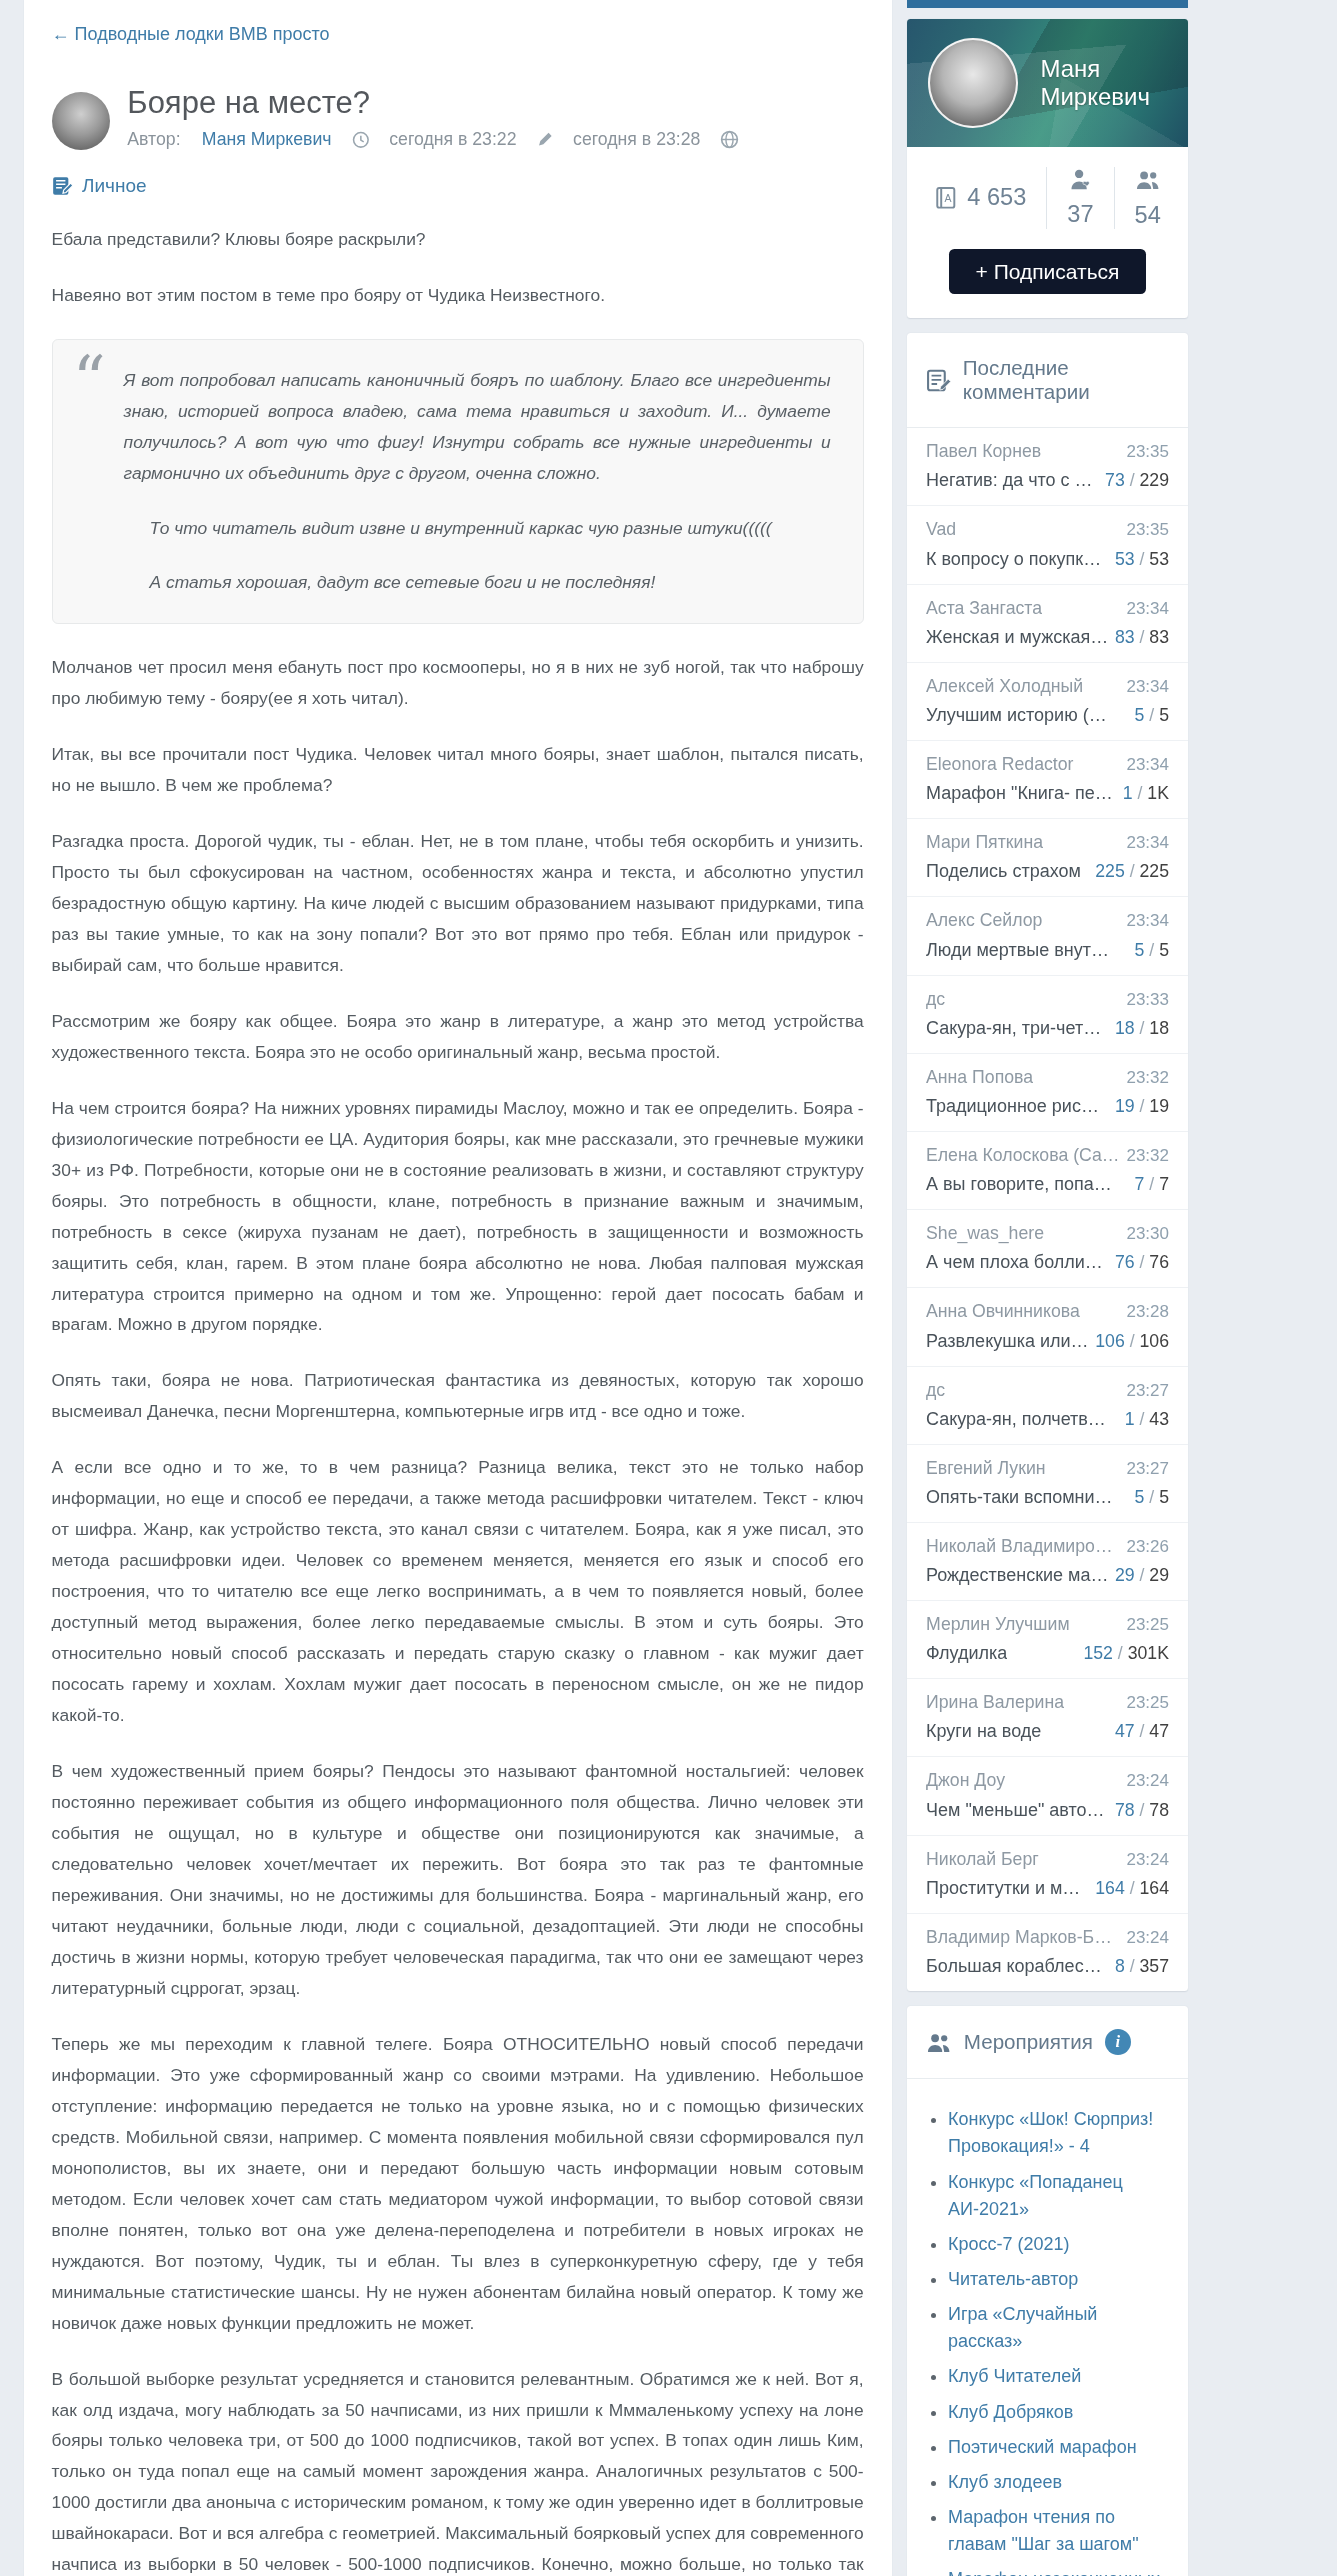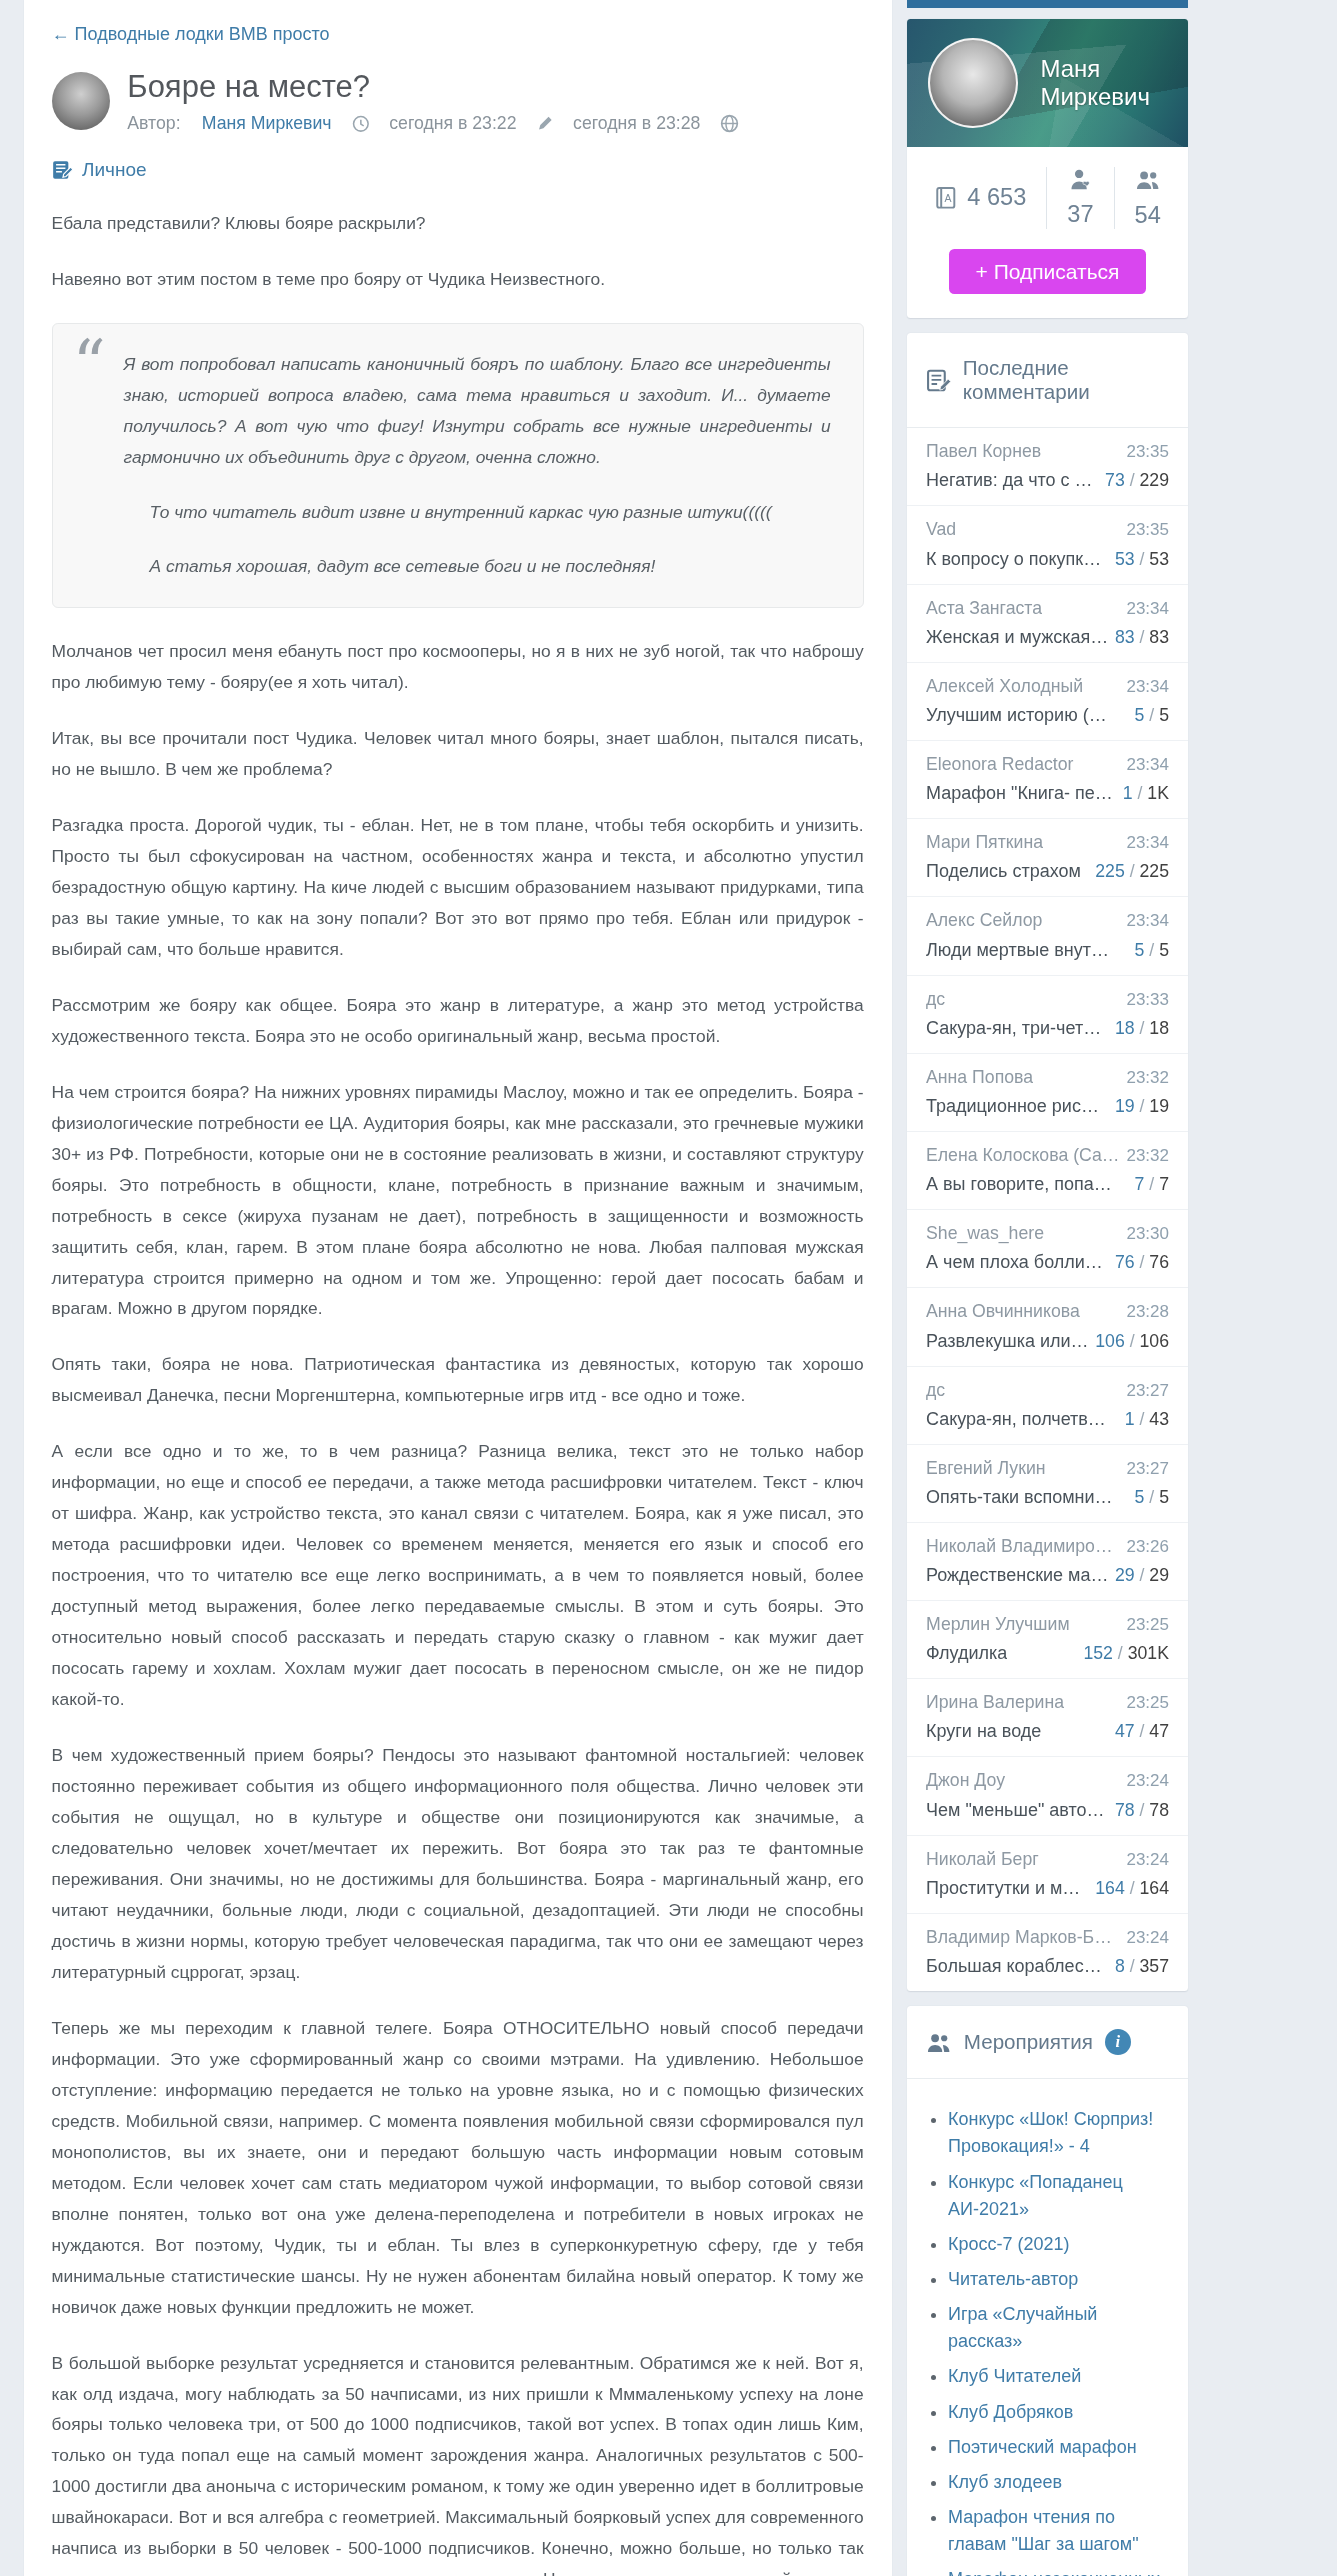--- a/index.html
+++ b/index.html
@@ -16,21 +16,21 @@
   .col-side { position:absolute; left:907px; top:0; width:281px; }
 
   .card { background:#fff; border-radius:3.5px; box-shadow:0 0.6px 1.2px rgba(40,60,80,.12); }
 
   
   .post-card { border-radius:0 0 3.5px 3.5px; padding:20px 28px 26px; }
 
   a, .link { color:#3f7ca8; text-decoration:none; cursor:pointer; }
   .back-link { display:inline-block; font-size:18px; margin:3.5px 0 23.6px; }
 
-  .post-head { display:flex; align-items:center; }
+  .post-head { display:flex; align-items:flex-end;margin-top:16px; }
   .avatar {
     width:58px; height:58px; border-radius:50%;
     background:radial-gradient(circle at 50% 38%, #cfcfcf 0%, #9a9a9a 45%, #4c4c4c 100%);
     flex:0 0 auto;
   }
   .post-head-right { margin-left:17.7px; }
   .post-title { font-size:31px; color:#53575c; font-weight:400; line-height:1.15; margin:1.2px 0 8.2px; }
   .post-meta { display:flex; align-items:center; font-size:17.7px; color:#8a939b; gap:20px; flex-wrap:wrap; }
   .post-meta .ico { color:#9aa6af; }
   .meta-author-label { margin-right:1.2px; }
@@ -69,21 +69,21 @@
     width:90px; height:90px; border:2.9px solid rgba(255,255,255,.9);
     background:radial-gradient(circle at 50% 40%, #e8e8e8 0%, #b5b5b5 45%, #3f3f3f 100%);
   }
   .profile-name { color:#fff; font-size:24px; margin-left:22.4px; text-shadow:0 0.6px 1.8px rgba(0,0,0,.25); }
   .profile-stats { display:flex; justify-content:center; padding:20px 5.9px 0; }
   .stat { display:flex; align-items:center; gap:9.4px; font-size:23.6px; color:#6f8294; padding:0 20px; }
   .stat + .stat { border-left:0.6px solid #dfe5ea;flex-direction:column; }
   .stat .ico { color:#7b8c9b; }
   .subscribe-wrap { text-align:center; padding:20px 0 23.6px; }
   .subscribe-btn {
-    display:inline-block; background:#d946ef; color:#fff; font-size:21px;
+    display:inline-block; background:#0f172a; color:#fff; font-size:21px;
     padding:10.6px 27px; border-radius:5.3px; border:none; cursor:pointer; font-family:inherit;
   }
 
   .section-card { margin-top:15.3px; overflow:hidden; }
   .section-head {
     display:flex; align-items:center; gap:11.8px; padding:23px 19px;
     color:#64798c; font-size:20.6px; border-bottom:0.6px solid #e8ecef;
   }
   .section-head .ico { color:#64798c; flex:0 0 auto; }
   .info-badge {

